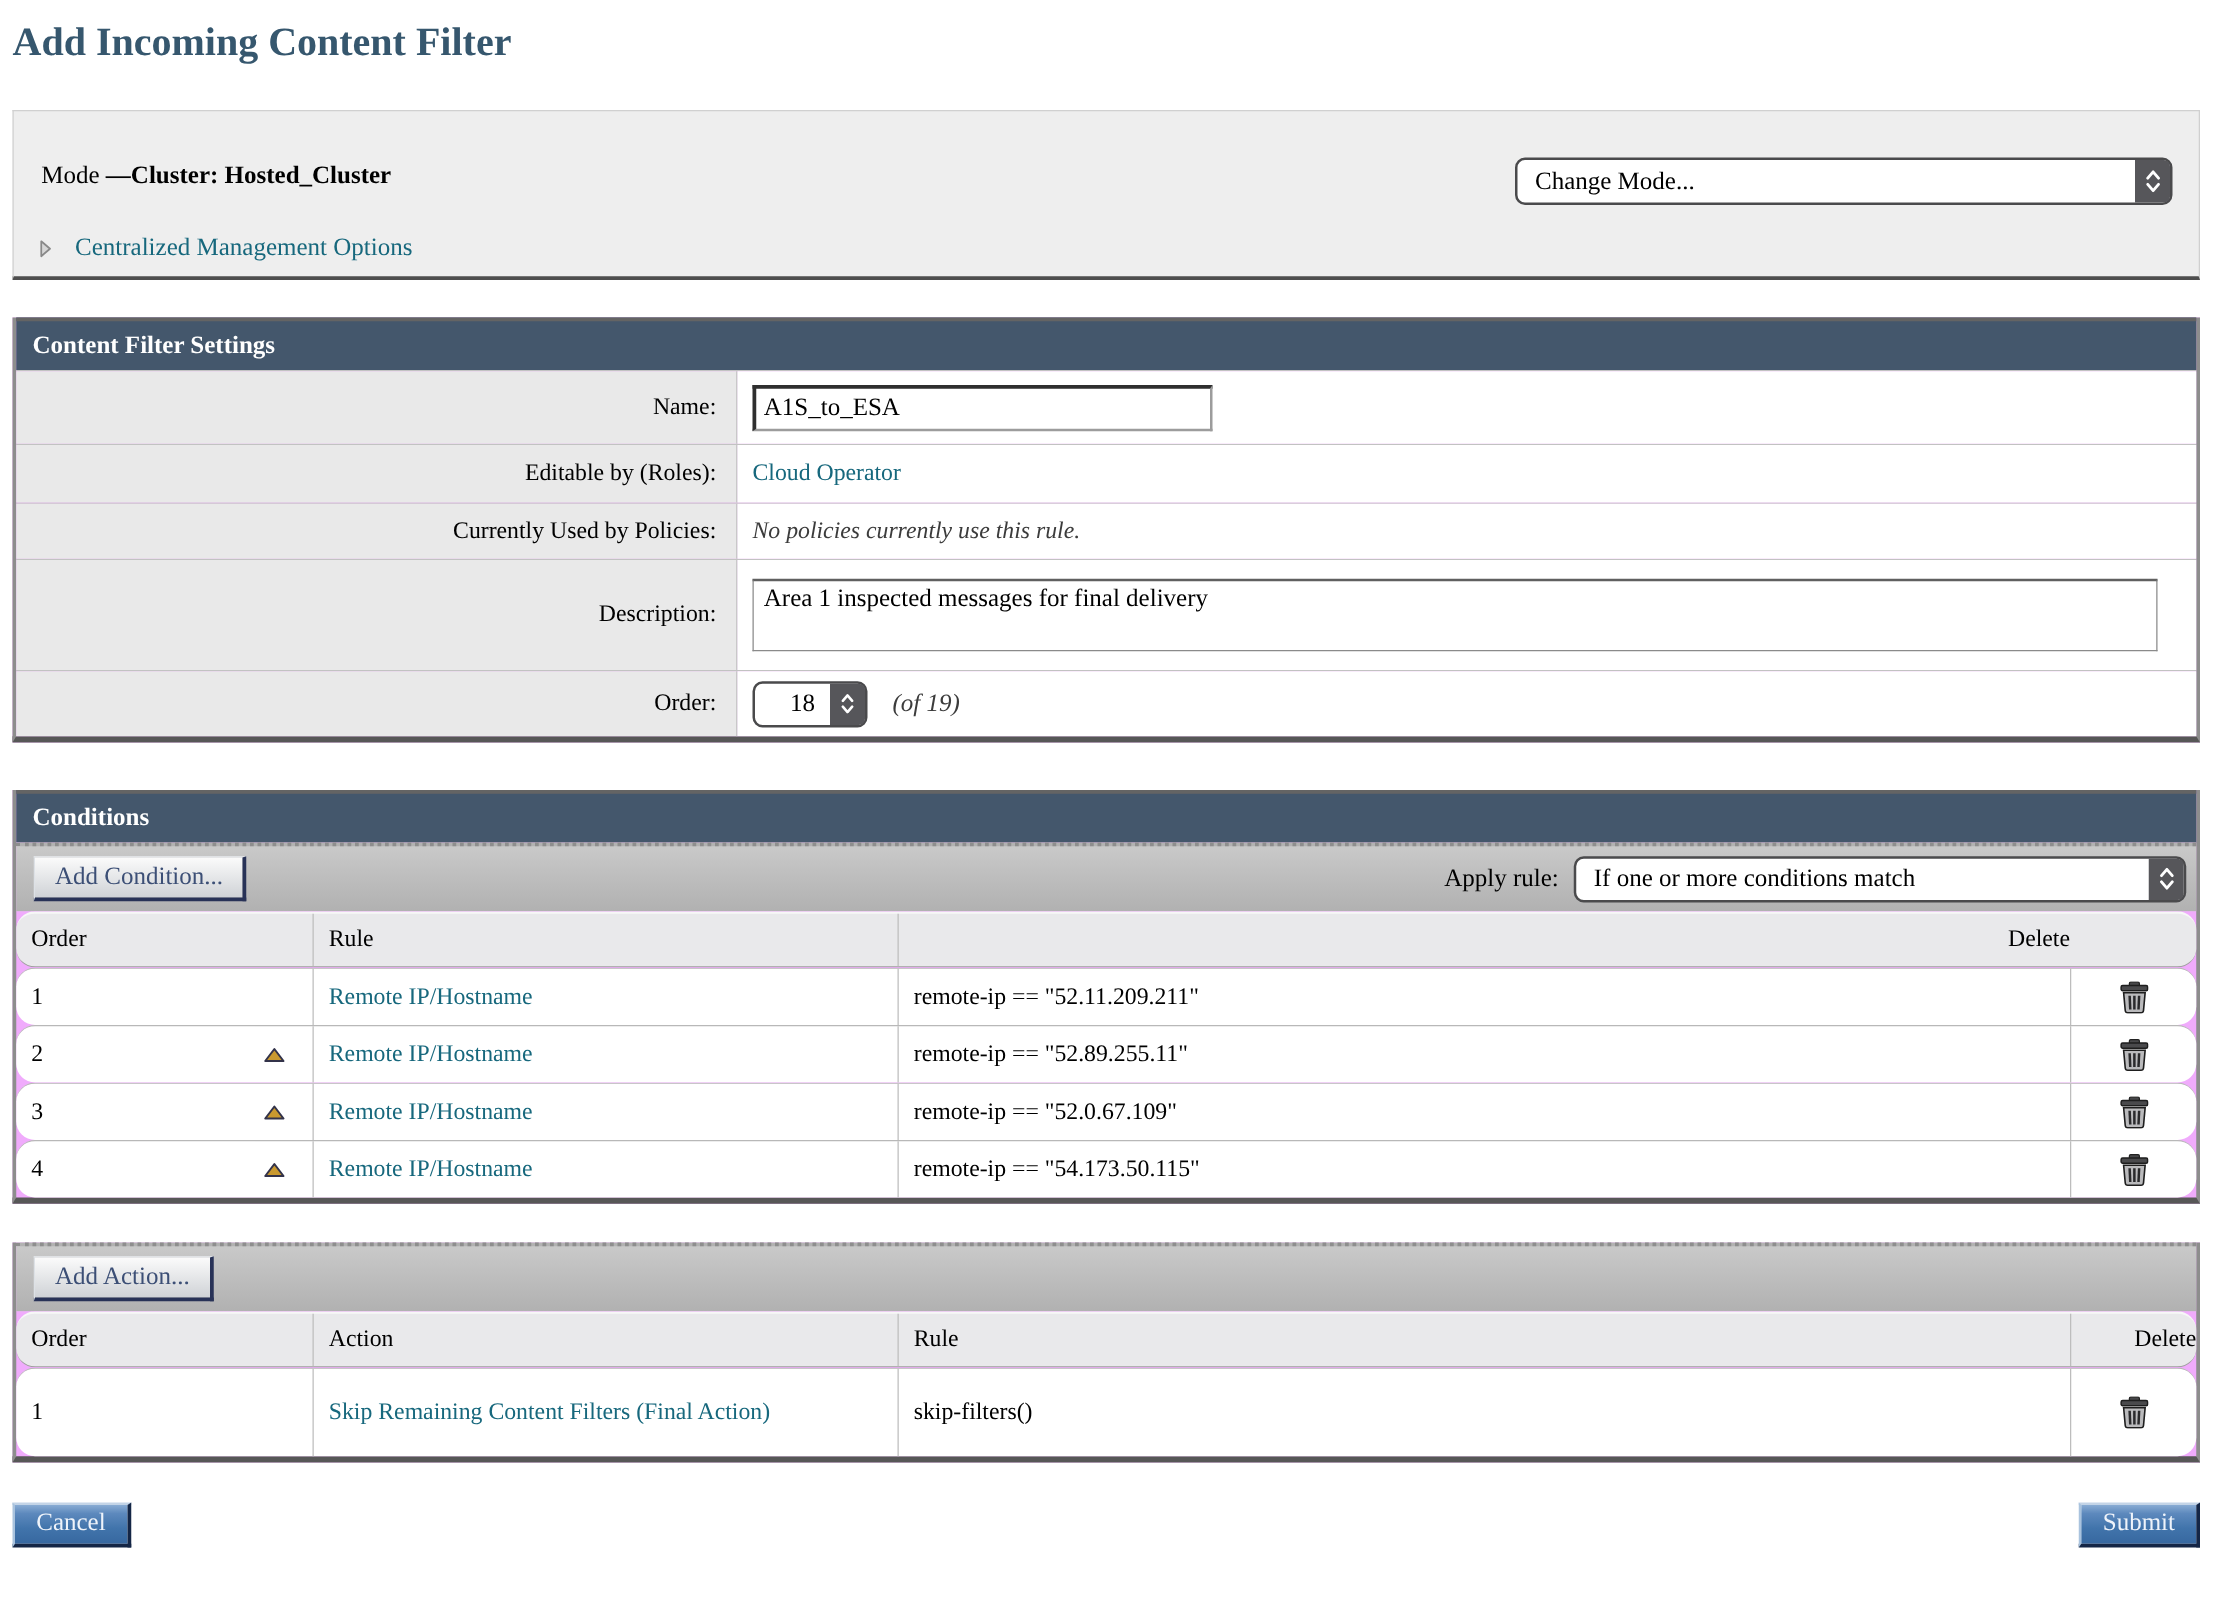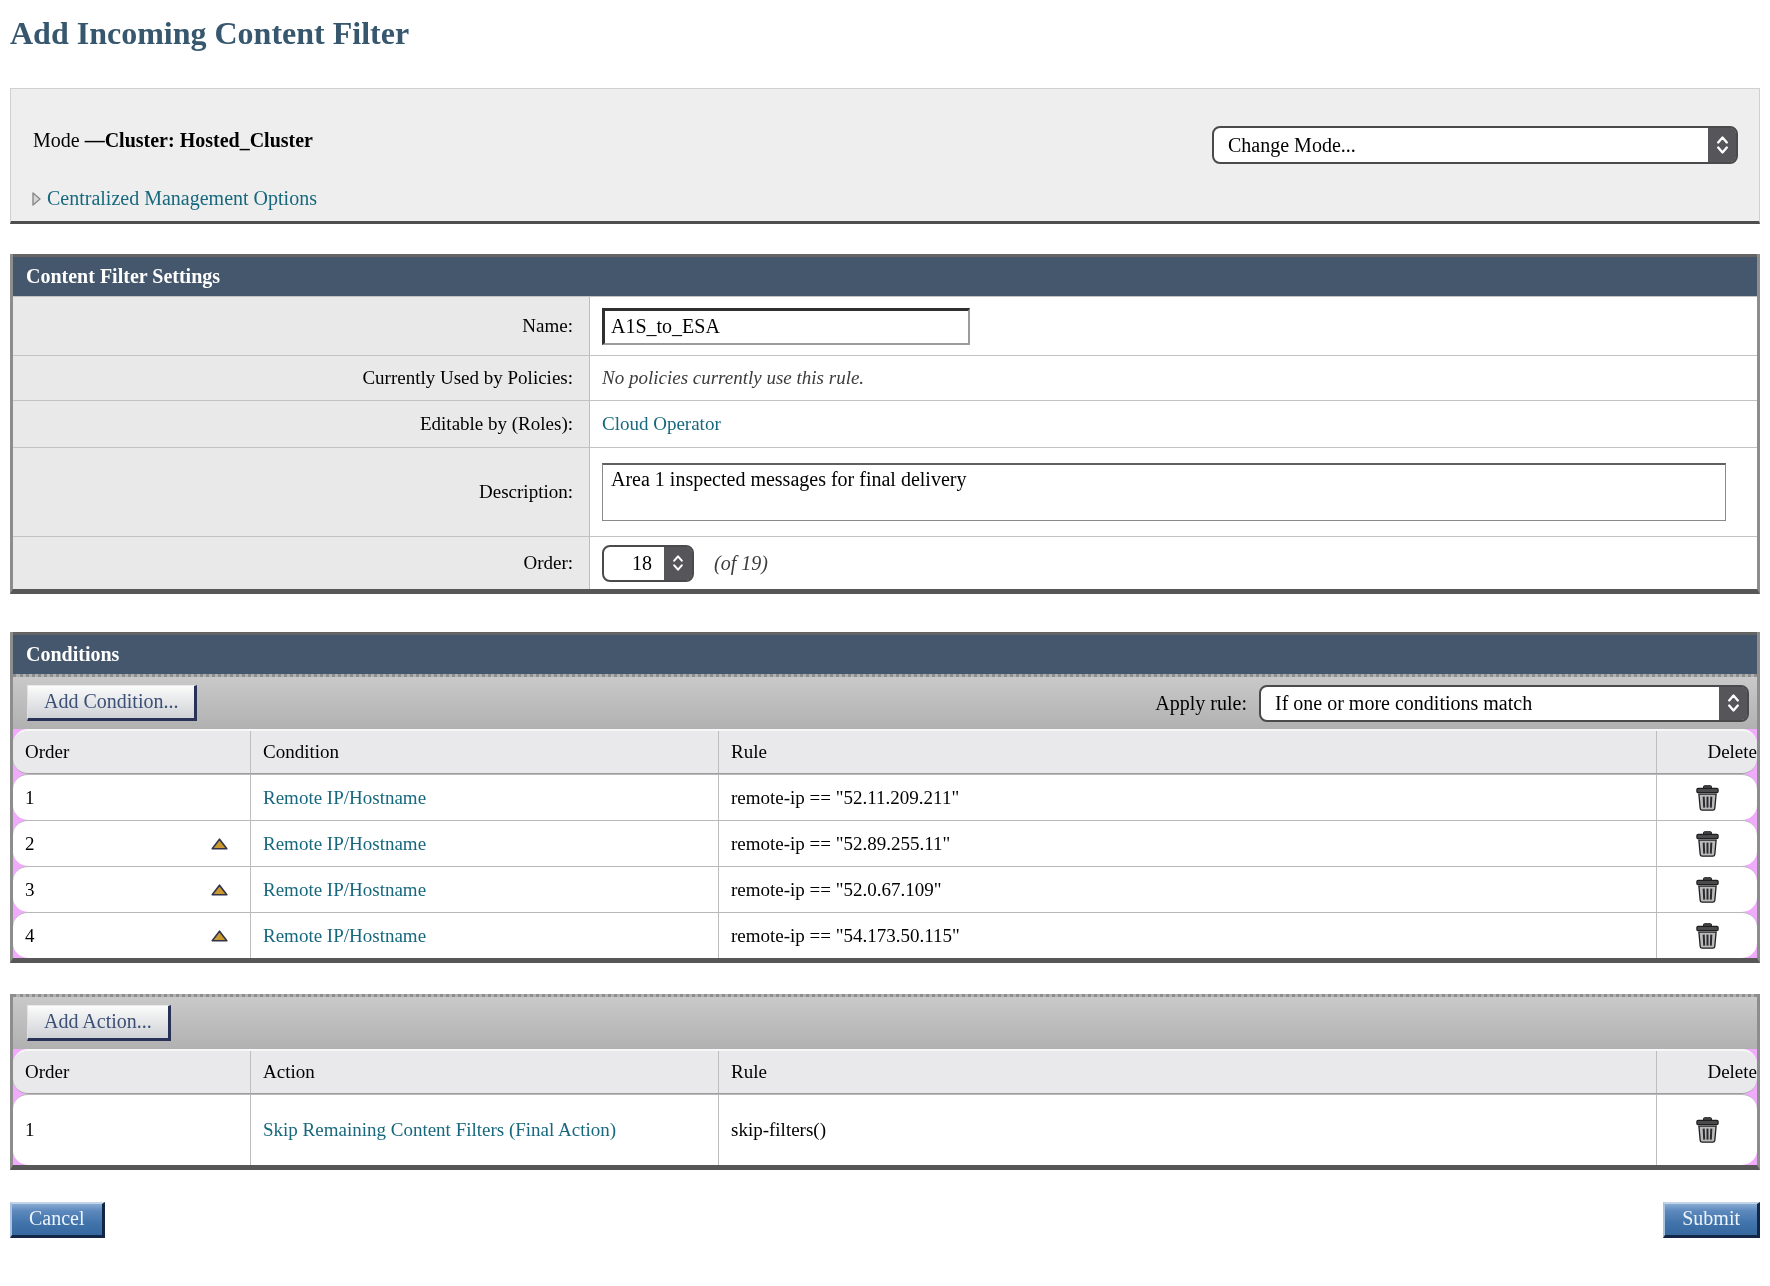--- a/index.html
+++ b/index.html
@@ -13,21 +13,21 @@
 
   h1.title { margin: 14px 0 0 0; font-size: 32px; line-height: 38px; font-weight: bold; color: #36576e; }
 
   
   .mode-box {
     position: relative; margin-top: 36px; height: 136px;
     background: #eeeeee; border: 1px solid #d0d0d0; border-bottom: 3px solid #4e4e4e;
   }
   .mode-line { position: absolute; left: 22px; top: 40px; font-size: 20px; }
   .mode-line b { font-weight: bold; }
-  .cmo { position: absolute; left: 20px; top: 98px; display: flex; align-items: center; gap: 5px; font-size: 20px; }
+  .cmo { position: absolute; left: 20px; top: 98px; display: flex; align-items: center; gap: 18px; font-size: 20px; }
   a.link, .cmo a { color: #17687d; text-decoration: none; cursor: pointer; }
 
   
   .select {
     display: flex; align-items: center; justify-content: space-between;
     background: #fff; border: 2px solid #4a4a4c; border-radius: 8px; cursor: pointer;
   }
   .sel-text { padding-left: 14px; font-size: 20px; white-space: nowrap; }
   .stepper {
     width: 28px; align-self: stretch; background: #56565a; flex: 0 0 28px;
@@ -148,30 +148,30 @@
     <div class="box-header">Content Filter Settings</div>
 
     <div class="srow">
       <div class="slabel h58">Name:</div>
       <div class="svalue h58">
         <input class="name-input" type="text" value="A1S_to_ESA" style="">
       </div>
     </div>
 
     <div class="srow">
+      <div class="slabel h46">Editable by (Roles):</div>
+      <div class="svalue h46">
+          <a class="link">Cloud Operator</a>
+        </div>
+    </div>
+
+    <div class="srow">
       <div class="slabel h44">Currently Used by Policies:</div>
       <div class="svalue h44">
           <span class="muted">No policies currently use this rule.</span>
-        </div>
-    </div>
-
-    <div class="srow">
-      <div class="slabel h46">Editable by (Roles):</div>
-      <div class="svalue h46">
-          <a class="link">Cloud Operator</a>
         </div>
     </div>
 
     <div class="srow">
       <div class="slabel h88">Description:</div>
       <div class="svalue h88">
         <textarea class="desc-input" style="">Area 1 inspected messages for final delivery</textarea>
       </div>
     </div>
 
@@ -210,21 +210,20 @@
             <svg width="13" height="8" viewBox="0 0 13 8">
                 <path d="M2.2 1.5 L6.5 6.5 L10.8 1.5" stroke="#fff" stroke-width="2.3" fill="none" stroke-linecap="round" stroke-linejoin="round"></path>
               </svg>
           </span>
         </div>
       </div>
     </div>
 
     <div class="thead">
       <div class="cell">Order</div>
-      <div class="cell">Condition</div>
       <div class="cell">Rule</div>
       <div class="cell del-h">Delete</div>
     </div>
 
     <div class="trow">
       <div class="cell order-cell">
           <span>1</span>
         </div>
       <div class="cell">
           <a class="link">Remote IP/Hostname</a>

